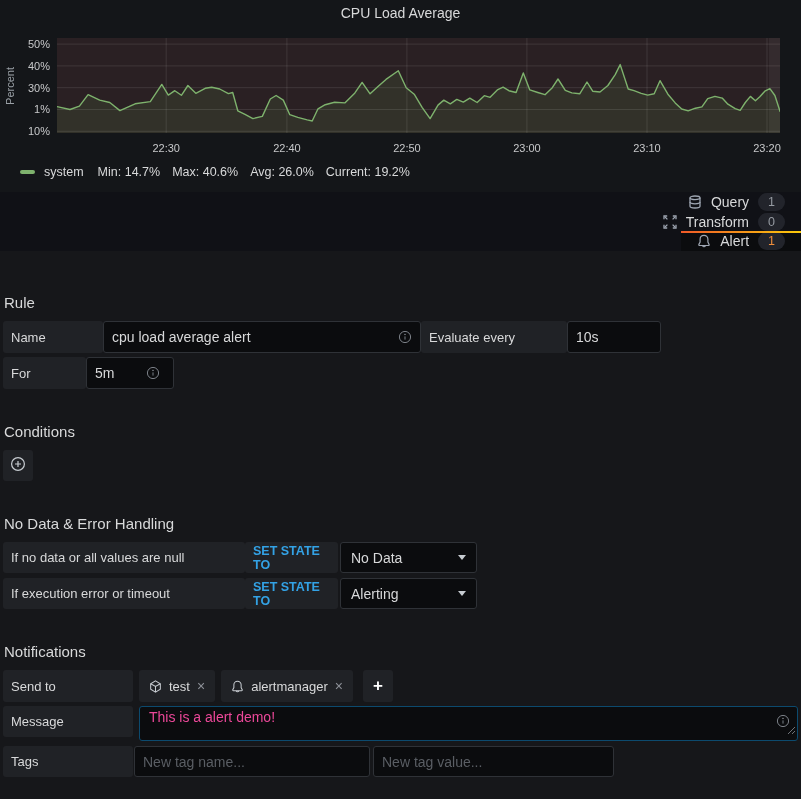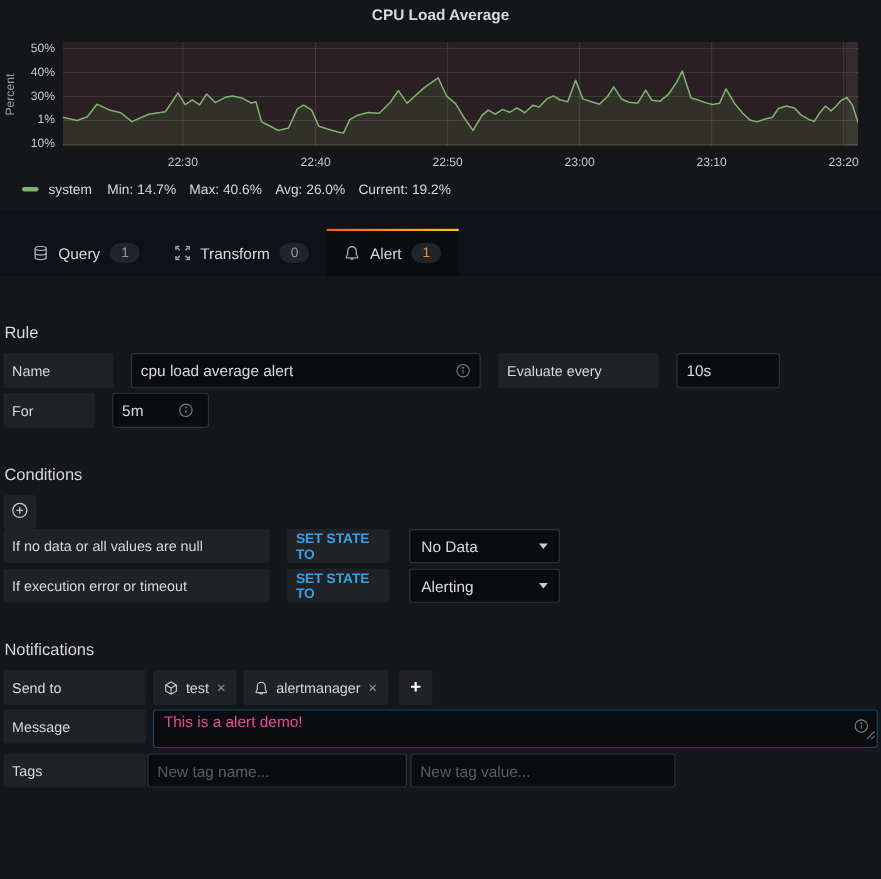--- a/index.html
+++ b/index.html
@@ -1,46 +1,46 @@
 <!DOCTYPE html>
 <html><head>
 <meta charset="utf-8">
 <style>
   * { margin:0; padding:0; box-sizing:border-box; }
   html,body { width:801px; height:799px; background:#16171a; font-family:"Liberation Sans", sans-serif; overflow:hidden; }
 
   
   .panel { position:relative; width:801px; height:192px; background:#141619; }
-  .panel-title { text-align:center; padding-top:5px; font-size:14px; font-weight:700; color:#d8d9da; }
+  .panel-title { text-align:center; padding-top:5px; font-size:14px; font-weight:400; color:#d8d9da; }
   .plotwrap { position:absolute; left:57px; top:38px; width:723px; height:95px; }
   .plotwrap svg { display:block; }
   .ytick { position:absolute; left:0; width:50px; text-align:right; font-size:11px; color:#c7c8ca; }
   .xtick { position:absolute; width:44px; text-align:center; font-size:11px; color:#c7c8ca; top:142px; }
   .ylabel-box { position:absolute; left:2px; top:38px; width:16px; height:95px; display:flex; align-items:center; justify-content:center; }
   .ylabel-box span { transform:rotate(-90deg); white-space:nowrap; font-size:11px; color:#9aa0a6; }
   .legend { position:absolute; left:20px; top:165px; display:flex; align-items:center; font-size:12.5px; color:#d8d9da; }
   .swatch { width:15px; height:4px; border-radius:2px; margin-right:9px; }
   .legend .sname { margin-right:14px; cursor:pointer; }
   .legend .stat { margin-right:12px; }
 
   
-  .tabbar { height:59px; background:#101116; display:flex; align-items:flex-end; padding-left:14px; }
+  .tabbar { height:59px; background:#101116; display:flex; align-items:flex-end; padding-left:7px;flex-direction:column; }
   .tab { height:43px; display:flex; align-items:center; gap:9px; padding:0 16px; font-size:14px; color:#d8d9da; cursor:pointer; position:relative; }
   .tab .ticon { display:flex; color:#9fa7b3; }
   .badge { background:#22242b; color:#959aa1; border-radius:11px; padding:2px 10px; font-size:12.5px; }
   .badge.orange { color:#ef8e3c; }
   .tab.active { background:#0b0c0e; }
   .tab.active::before { content:""; position:absolute; top:0; left:0; right:0; height:2px;
       background:linear-gradient(90deg,#f05a28 0%,#fbca0a 100%); }
 
   
   .content { background:#16171a; padding:0 3px;margin-top:43px; }
   .section { font-size:15px; font-weight:500; color:#d8d9da; margin:34px 0 10px 1px; }
   .section.first { margin-top:15px; }
-  .row { display:flex; gap:16px; margin-bottom:4px; height:32px; align-items:stretch; }
+  .row { display:flex; gap:0; margin-bottom:4px; height:32px; align-items:stretch; }
   .flabel { background:#202226; border-radius:3px; display:flex; align-items:center; padding:0 8px;
             font-size:13px; font-weight:500; color:#d8d9da; }
   .kw { background:#202226; border-radius:3px; display:flex; align-items:center; padding:0 8px;
         font-size:13px; font-weight:700; color:#33a2e5; cursor:default; }
   .seg { background:#202226; border-radius:3px; display:flex; align-items:center; padding:0 8px;
          font-size:13.5px; color:#d8d9da; cursor:pointer; }
   .ibox { position:relative; display:flex; align-items:center; }
   .ginput { width:100%; height:100%; background:#0b0c0e; border:1px solid #2f3237; border-radius:3px;
             color:#d8d9da; font-size:14px; padding:0 8px; font-family:"Liberation Sans",sans-serif; outline:none; }
   .ginput::placeholder { color:#5a5e64; }
@@ -191,20 +191,21 @@
   <div class="section">Conditions</div>
   <button class="iconbtn pluscircle">
     <span>
       <svg width="16" height="16" viewBox="0 0 16 16" fill="none" stroke="currentColor" stroke-width="1.2">
           <circle cx="8" cy="8" r="6.4"></circle>
           <path d="M8 5v6M5 8h6"></path>
         </svg>
     </span>
   </button>
 
+  <div class="section">No Data &amp; Error Handling</div>
   <div class="row h31" style="margin-bottom:5px">
     <div class="flabel w-nd-l">If no data or all values are null</div>
     <div class="kw w-set">SET STATE TO</div>
     <div class="dropdown" style="margin-left:2px">
       <span>No Data</span>
       <span class="caret"></span>
     </div>
   </div>
   <div class="row h31">
     <div class="flabel w-nd-l">If execution error or timeout</div>

